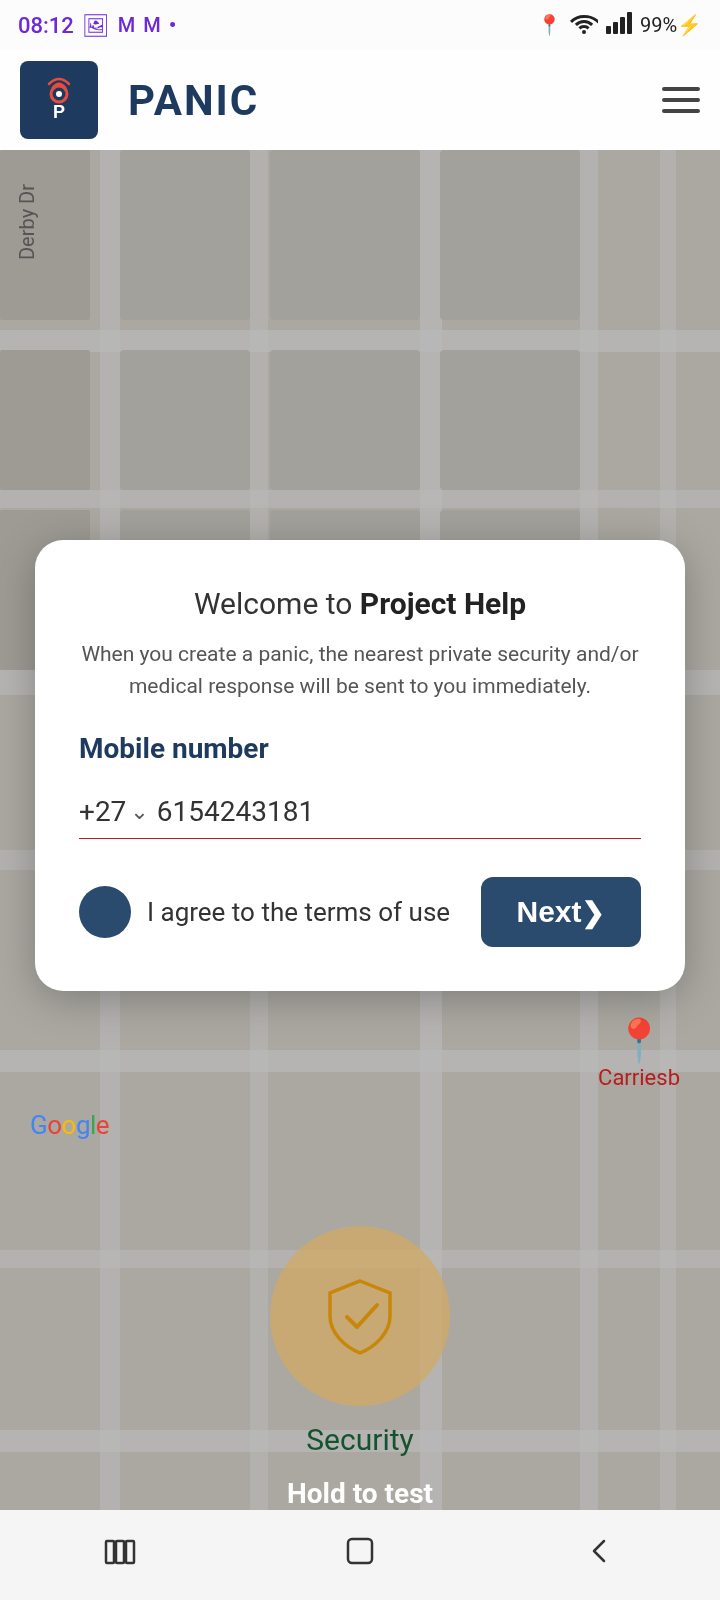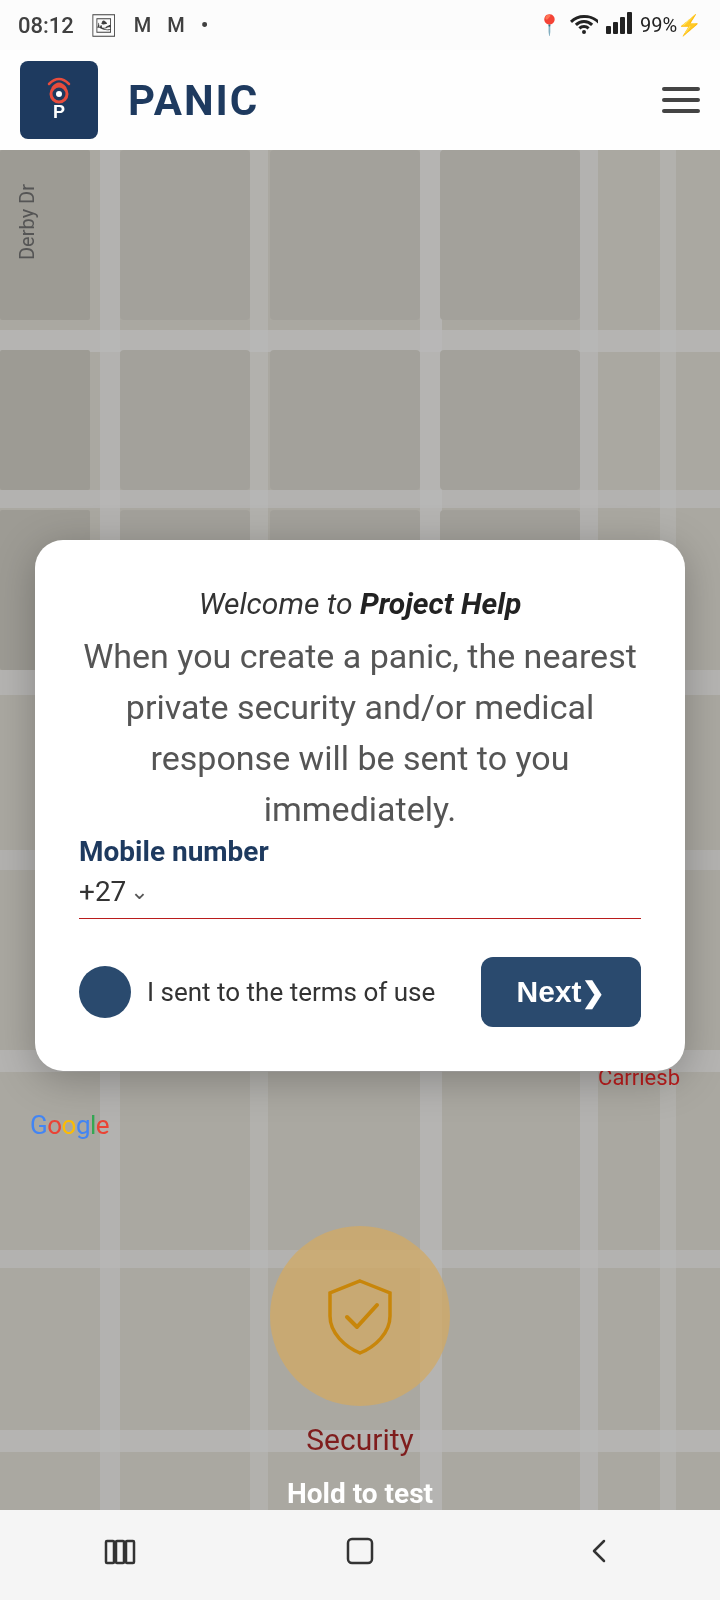--- a/index.html
+++ b/index.html
@@ -24,24 +24,24 @@
       background: rgba(255,255,255,0.85);
       display: flex;
       align-items: center;
       justify-content: space-between;
       padding: 0 18px;
       z-index: 100;
     }
     .status-left {
       display: flex;
       align-items: center;
-      gap: 16px;
+      gap: 8px;
       font-size: 22px;
       font-weight: 500;
-      color: #404040;
+      color: #6d28d9;
     }
     .status-right {
       display: flex;
       align-items: center;
       gap: 8px;
       font-size: 20px;
       color: #222;
     }
 
     
@@ -125,41 +125,41 @@
       border-radius: 28px;
       padding: 44px 44px 44px 44px;
       z-index: 10;
       box-shadow: 0 8px 40px rgba(0,0,0,0.25);
     }
 
     .dialog-title {
       text-align: center;
       font-size: 30px;
       color: #333;
-      margin-bottom: 8px;
+      margin-bottom: 16px;
       line-height: 1.3;
-      font-style: italic;
     }
     .dialog-title strong {
       font-weight: 700;
       color: #222;
     }
 
     .dialog-desc {
       text-align: center;
-      font-size: 34px;
+      font-size: 21px;
       color: #555;
       line-height: 1.5;
+      margin-bottom: 30px;
     }
 
     .mobile-label {
       font-size: 28px;
       font-weight: 700;
       color: #1e3a5f;
-      margin-bottom: 7px;
+      margin-bottom: 30px;
     }
 
     .phone-input-row {
       display: flex;
       align-items: center;
       border-bottom: 1px solid #b91c1c;
       padding-bottom: 10px;
       margin-bottom: 38px;
     }
     .country-code {
@@ -265,21 +265,21 @@
       height: 180px;
       border-radius: 50%;
       background: rgba(200,80,80,0.7);
       display: flex;
       align-items: center;
       justify-content: center;
     }
 
     .panic-label {
       font-size: 30px;
-      color: #7f1d1d;
+      color: #14532d;
       font-weight: 400;
     }
 
     .hold-text {
       font-size: 28px;
       font-weight: 700;
       color: #fff;
       text-align: center;
     }
 
@@ -464,26 +464,27 @@
     <div class="dialog-title">
       <span>Welcome to </span><strong>Project Help</strong>
     </div>
     <div class="dialog-desc">When you create a panic, the nearest private security and/or medical response will be sent to you immediately.</div>
     <div class="mobile-label">Mobile number</div>
     <div class="phone-input-row">
       <div class="country-code">
         <span>+27</span>
         <span class="chevron">⌄</span>
       </div>
+      <span class="phone-number">6154243181</span>
     </div>
     <div class="bottom-row">
       <div class="agree-row">
         <div class="toggle-circle"></div>
         <span class="agree-text">
-          <span>I sent to the </span><span class="terms-link">terms of use</span>
+          <span>I agree to the </span><span class="terms-link">terms of use</span>
         </span>
       </div>
       <button class="next-btn">
         <span>Next</span>
         <span class="chevron-right">❯</span>
       </button>
     </div>
   </div>
 
   <div class="bottom-section">

